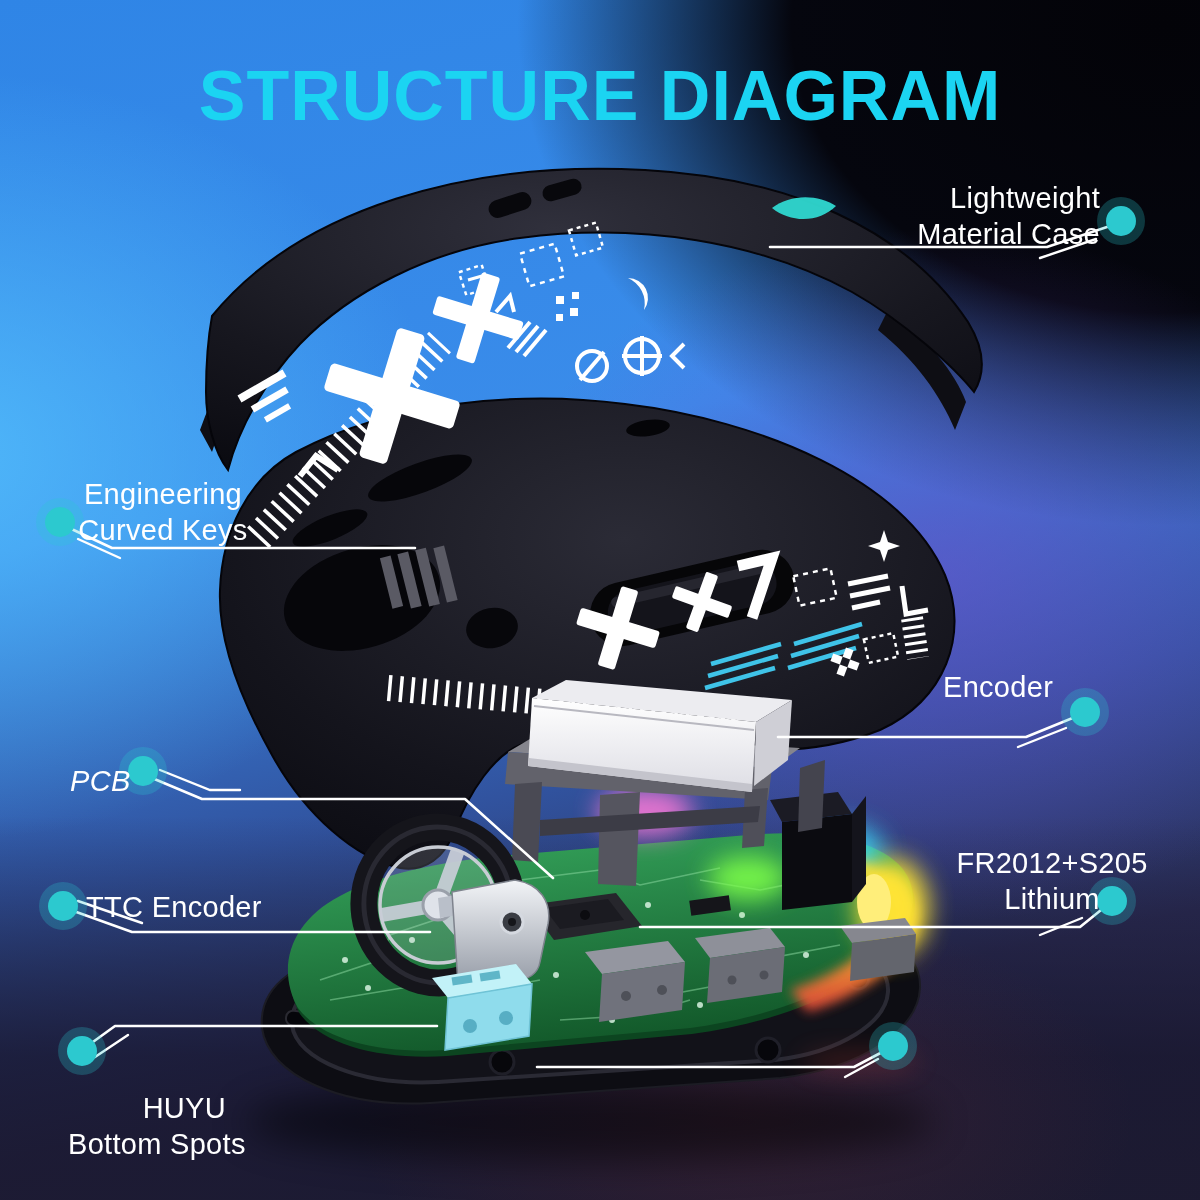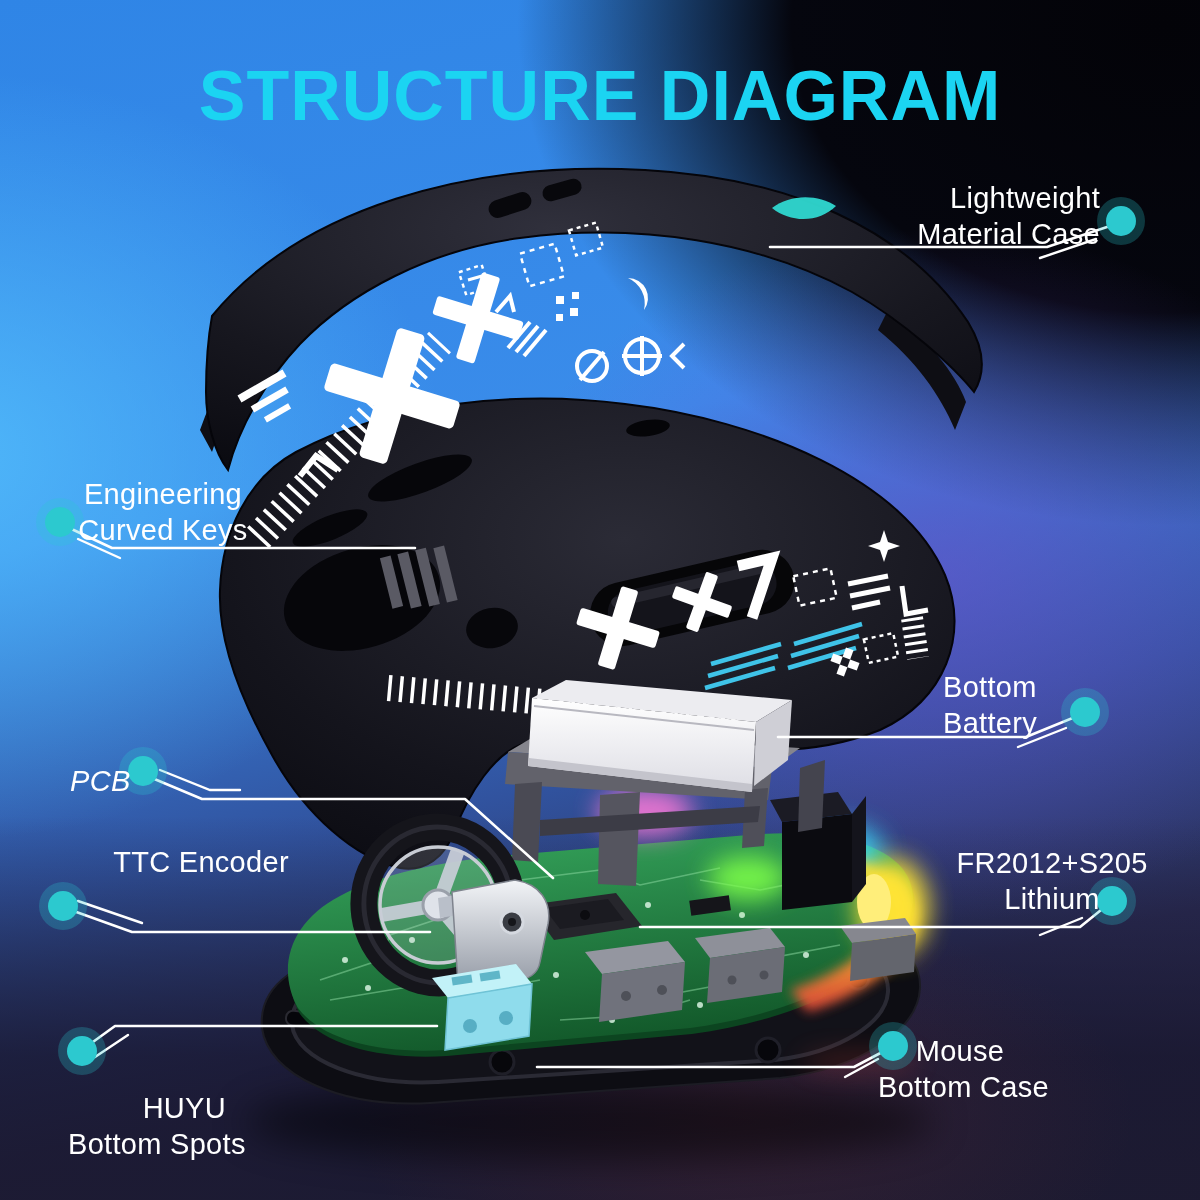--- a/index.html
+++ b/index.html
@@ -23,21 +23,21 @@
   .lbl{
     position:absolute;color:var(--c-label_text,#fff);
     font-size:29px;line-height:36px;letter-spacing:0.3px;
   }
   .lbl div{white-space:nowrap;}
   .lbl-lightweight{left:895px;top:180px;width:205px;text-align:right;}
   .lbl-curved-keys{left:58px;top:476px;width:210px;text-align:center;}
   .lbl-battery{left:943px;top:669px;width:170px;text-align:left;}
   .lbl-pcb{left:70px;top:763px;width:90px;text-align:left;font-style:italic;}
   .lbl-sensors{left:945px;top:845px;width:214px;text-align:center;}
-  .lbl-encoder{left:86px;top:844px;width:230px;text-align:center;}
+  .lbl-encoder{left:86px;top:889px;width:230px;text-align:left;}
   .lbl-huyu{left:68px;top:1090px;width:158px;text-align:right;}
   .lbl-bottom-case{left:878px;top:1033px;width:164px;text-align:center;}
   .co-line{stroke:var(--c-callout_line,#fff);stroke-width:2.6;fill:none;stroke-linejoin:round;stroke-linecap:round;}
   .co-ghost{stroke:var(--c-callout_line,#fff);stroke-width:2.4;fill:none;stroke-linecap:round;}
   .co-dot{fill:var(--c-callout_dot,#2cc9cf);}
   .co-dot-glow{fill:var(--c-callout_dot,#2cc9cf);opacity:0.26;}
   .wdeco{fill:#fff;}
   .wline{stroke:#fff;fill:none;}
   .cyline{stroke:#3fc3e8;stroke-width:4.5;fill:none;}
 </style>
@@ -382,34 +382,29 @@
 
   <div class="lbl lbl-lightweight">
     <div>Lightweight</div>
     <div>Material Case</div>
   </div>
   <div class="lbl lbl-curved-keys">
     <div>Engineering</div>
     <div>Curved Keys</div>
   </div>
   <div class="lbl lbl-battery">
-    <div>Bottom</div>
-    <div>Battery</div>
+    <div>Encoder</div>
   </div>
   <div class="lbl lbl-pcb">
     <div>PCB</div>
   </div>
   <div class="lbl lbl-sensors">
     <div>FR2012+S205</div>
     <div>Lithium</div>
   </div>
   <div class="lbl lbl-encoder">
     <div>TTC Encoder</div>
   </div>
   <div class="lbl lbl-huyu">
     <div>HUYU</div>
     <div>Bottom Spots</div>
   </div>
-  <div class="lbl lbl-bottom-case">
-    <div>Mouse</div>
-    <div>Bottom Case</div>
-  </div>
 </div>
 
 </body></html>

